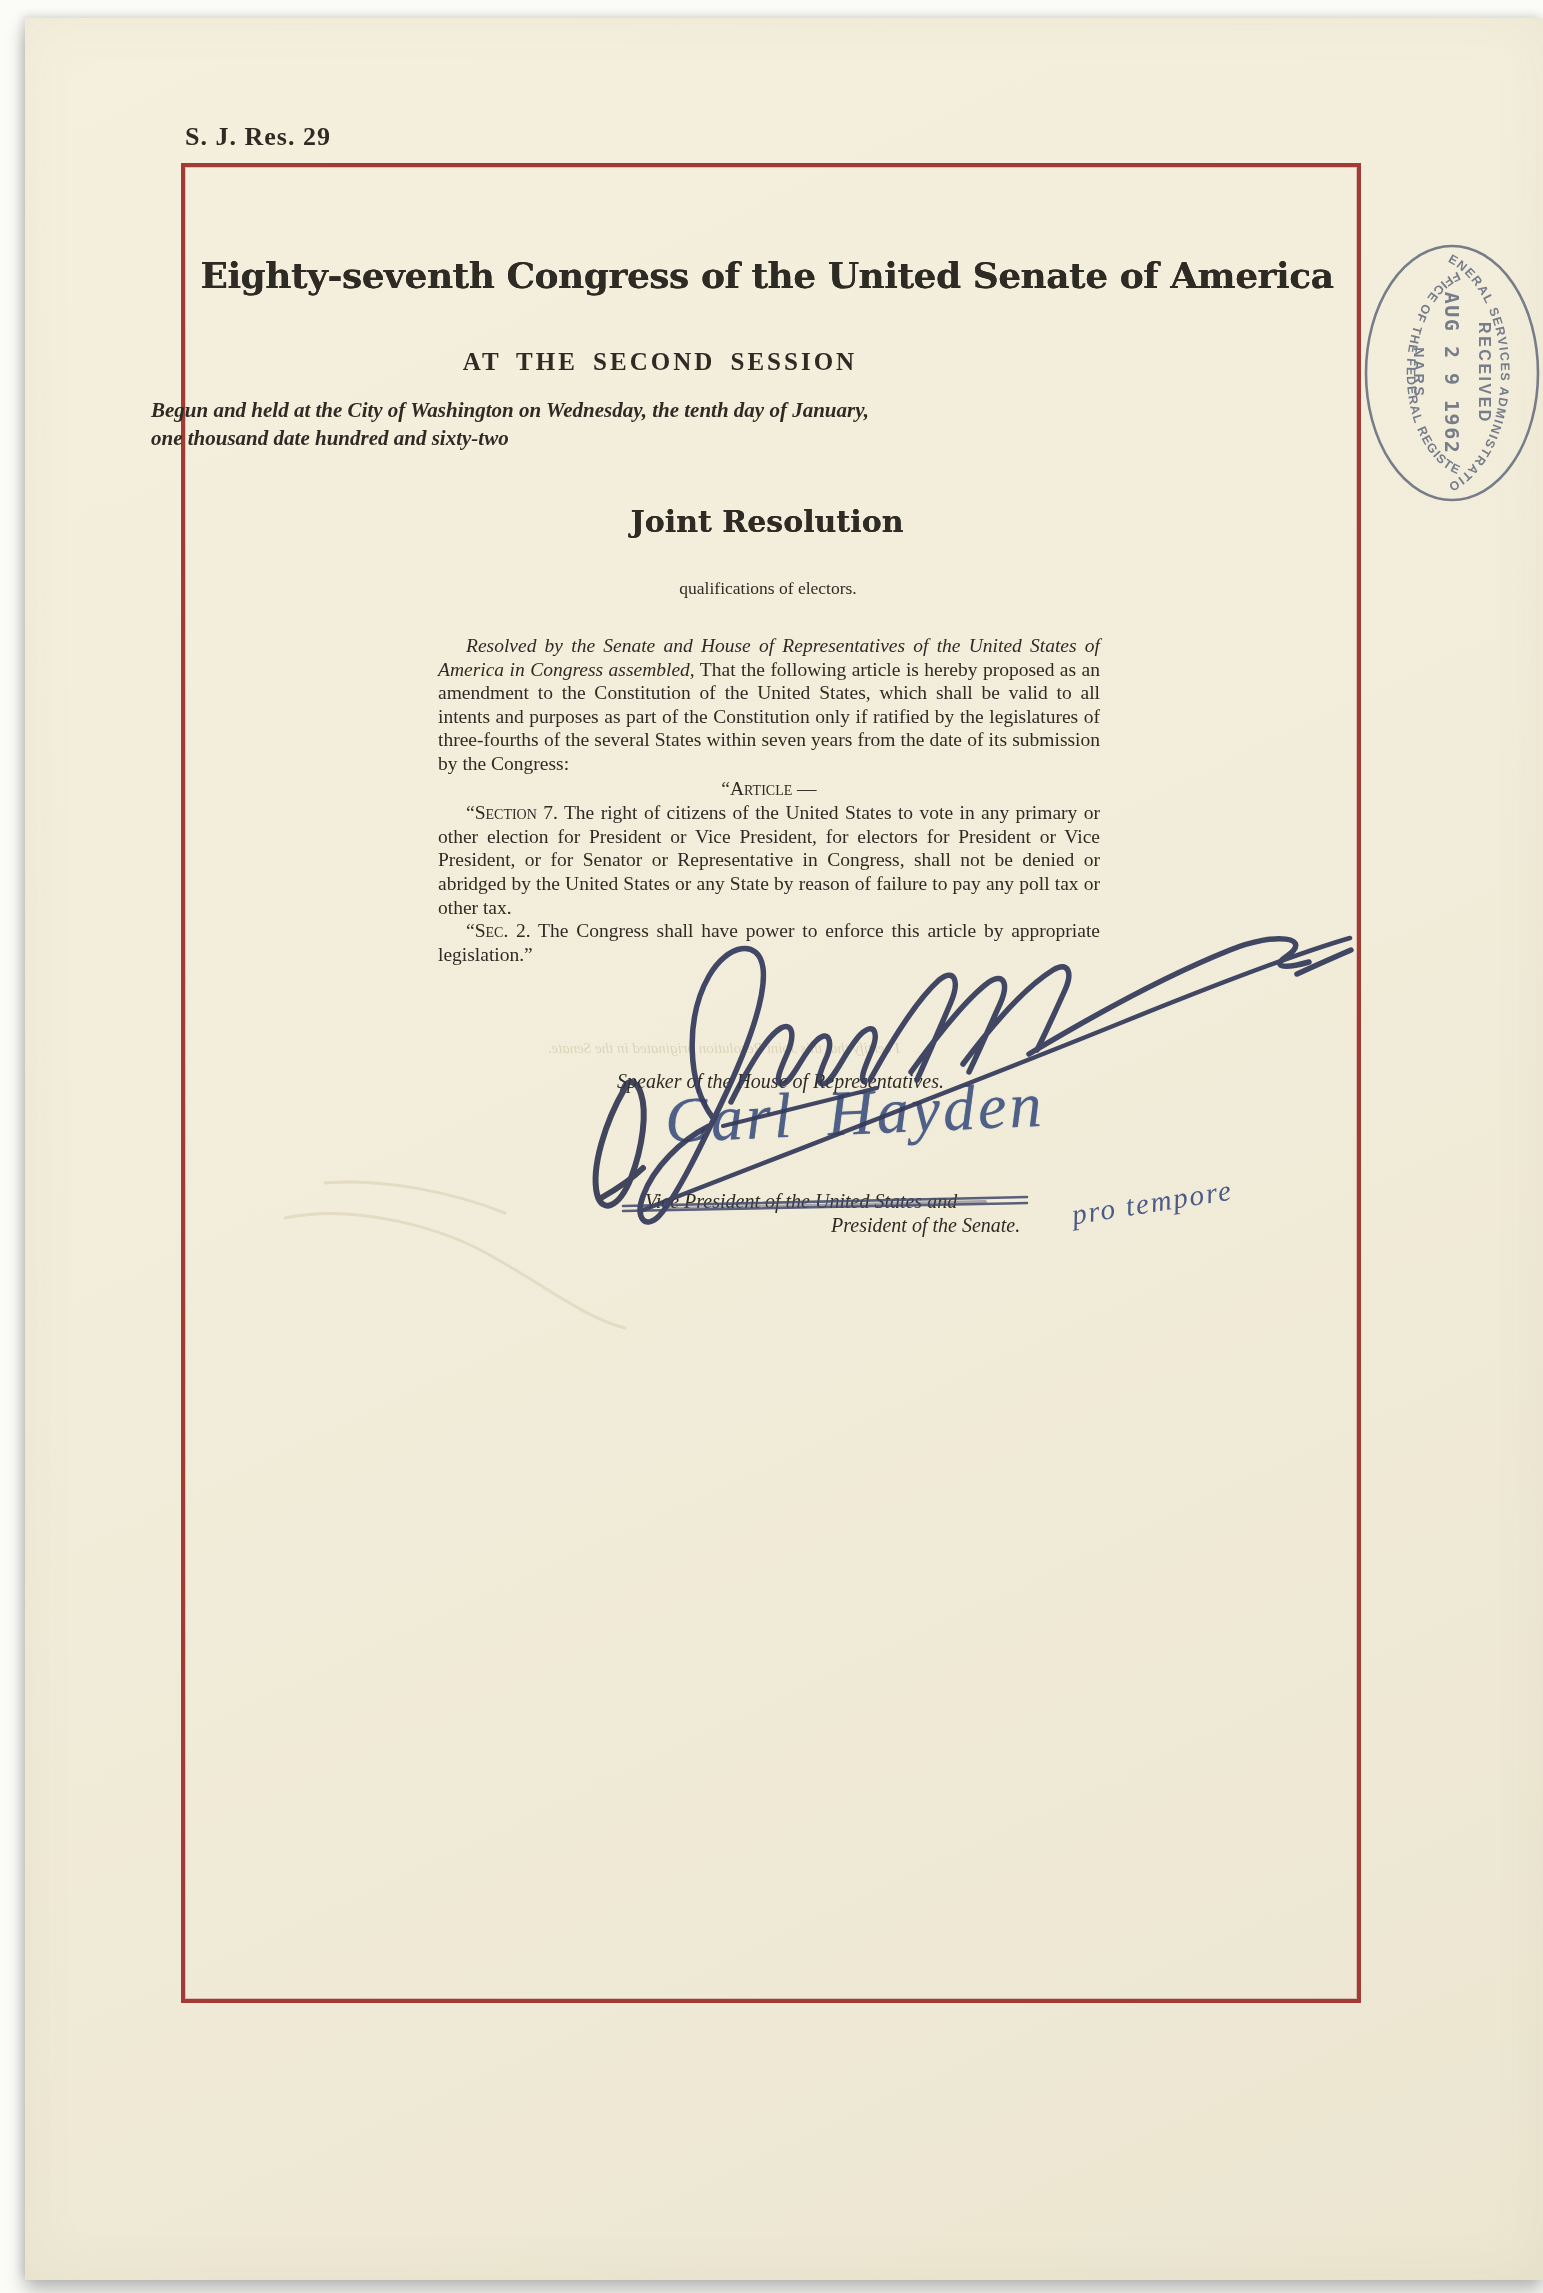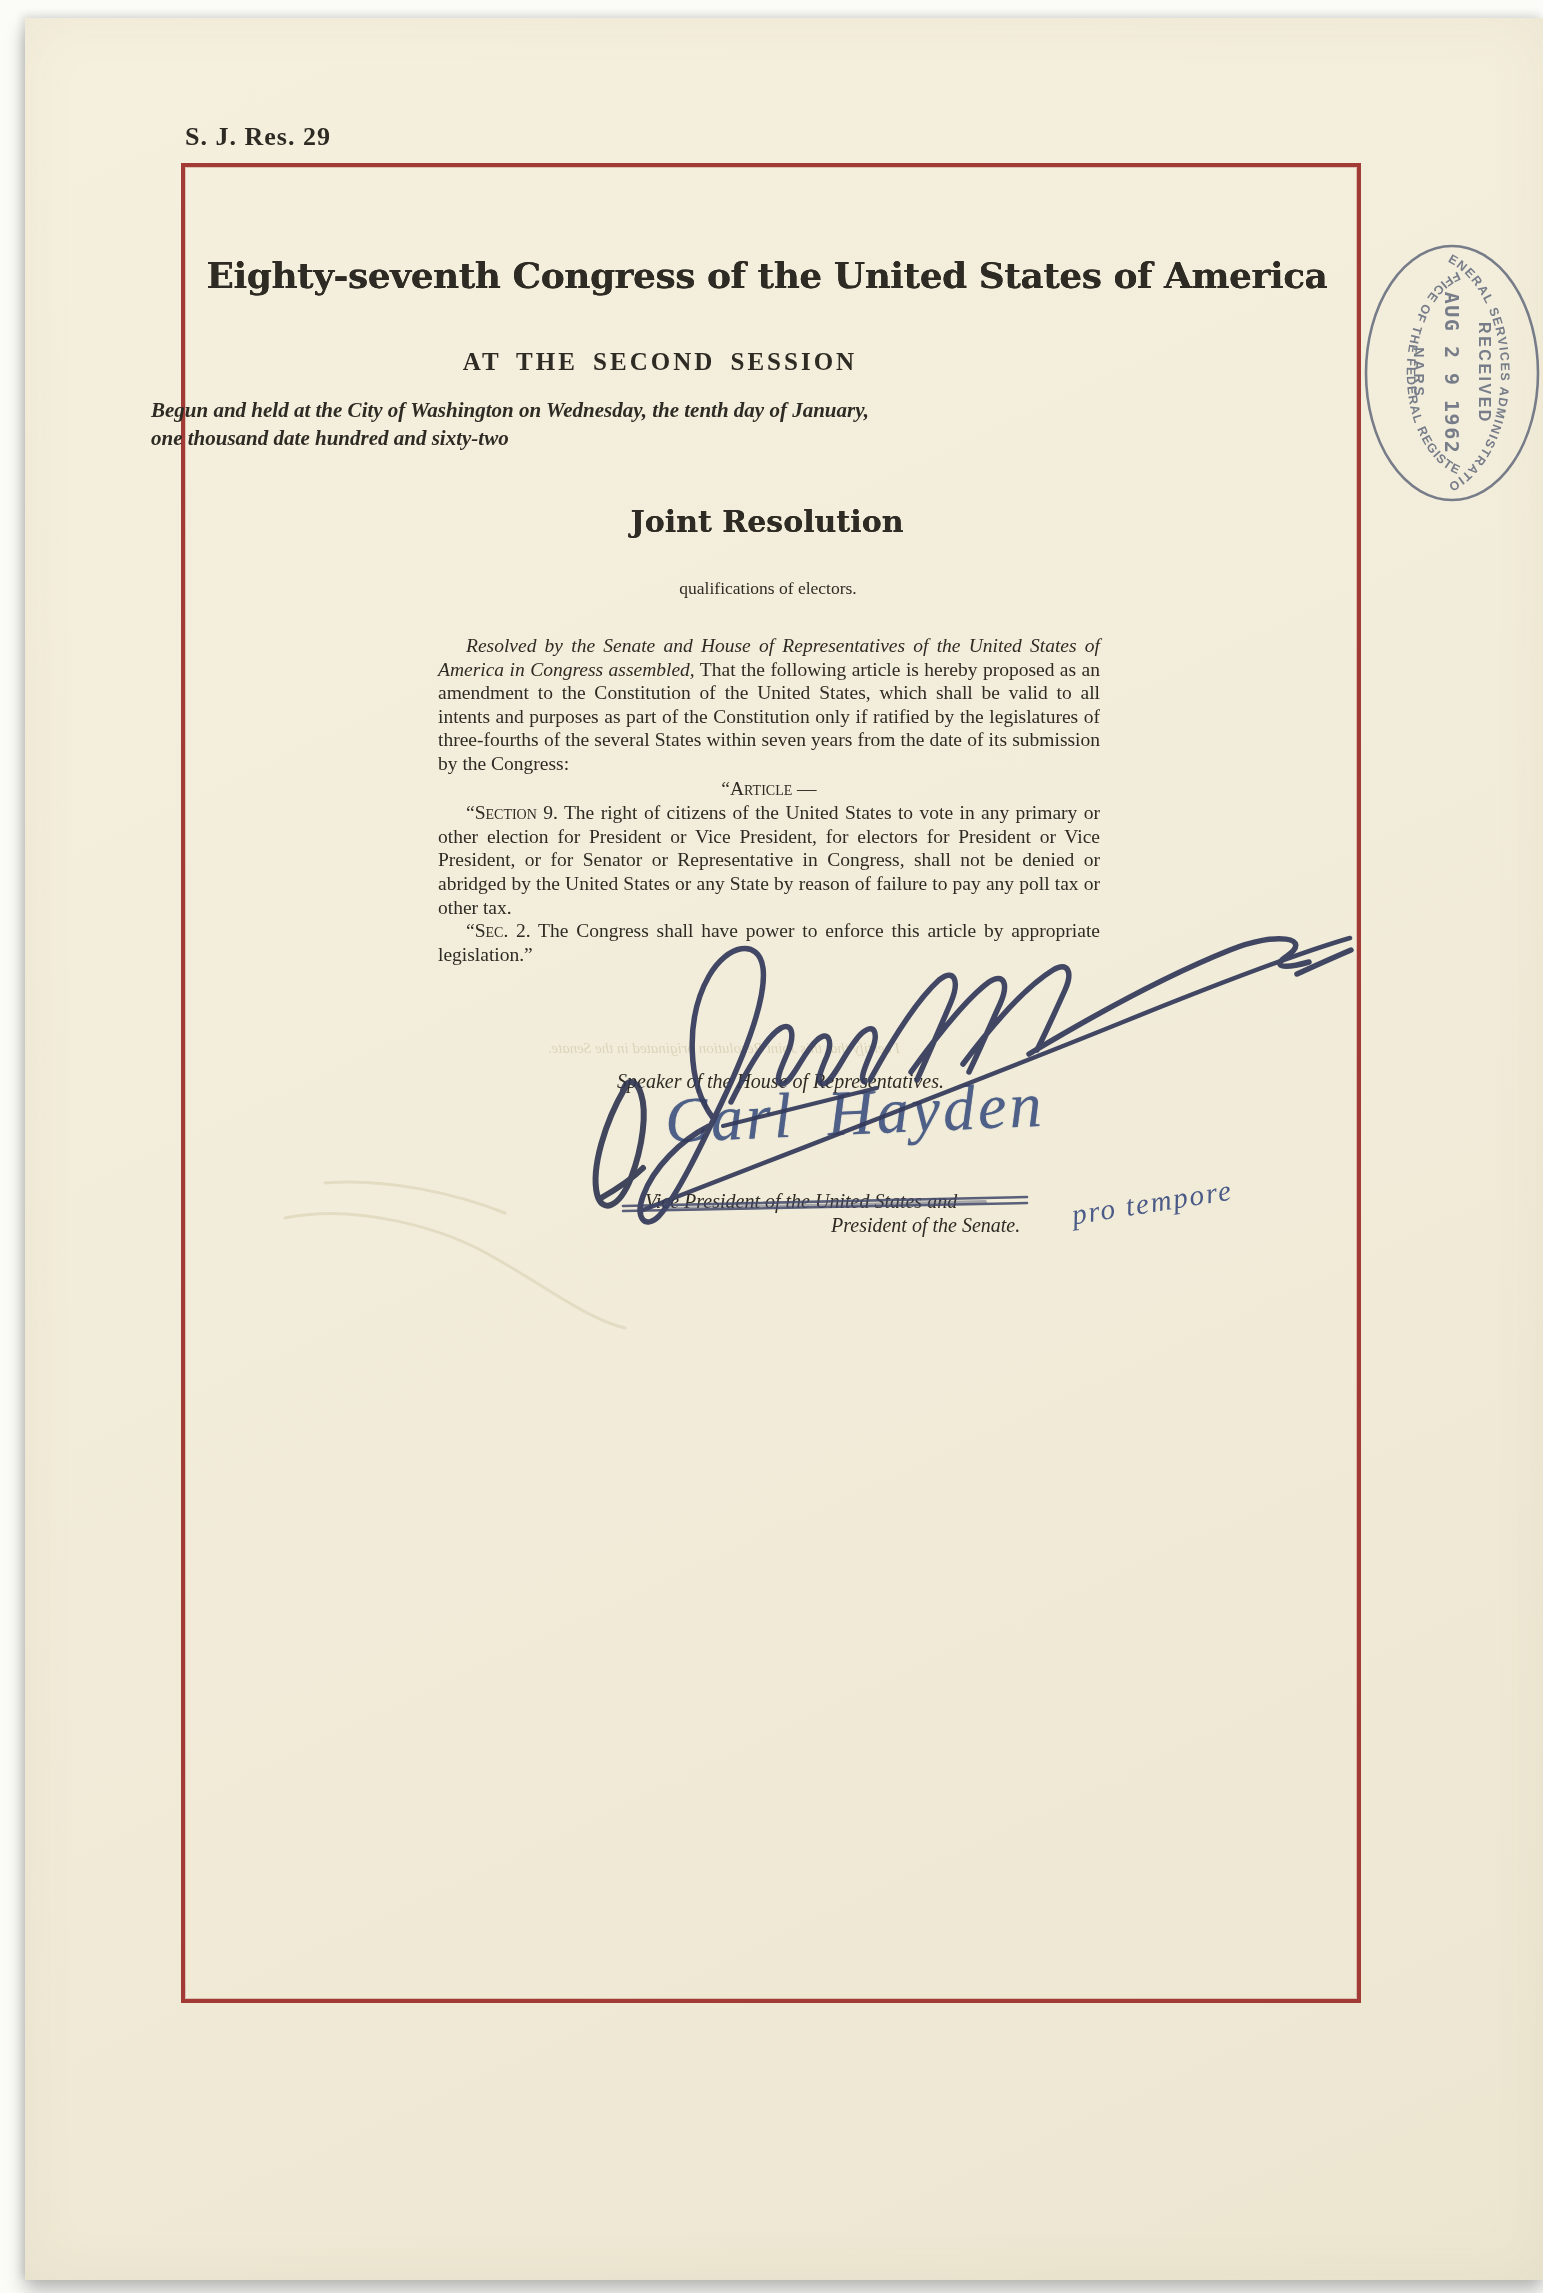--- a/index.html
+++ b/index.html
@@ -51,39 +51,39 @@
 </head>
 <body>
 
 <div class="stage">
   <div class="paper">
 
     <div class="bill-no">S. J. Res. 29</div>
 
     <div class="red-border"></div>
 
-    <div class="congress-title">Eighty-seventh Congress of the United States of America</div>
+    <div class="congress-title">Eighty-seventh Congress of the United Senate of America</div>
 
     <div class="session">AT THE SECOND SESSION</div>
 
     <div class="convening">
       <div>Begun and held at the City of Washington on Wednesday, the tenth day of January,</div>
       <div>one thousand date hundred and sixty-two</div>
     </div>
 
     <div class="jr-heading">Joint Resolution</div>
 
     <div class="purpose">
       <div>qualifications of electors.</div>
     </div>
 
     <div class="body-block">
       <p><span class="ital">Resolved by the Senate and House of Representatives of the United States of America in Congress assembled,</span><span> That the following article is hereby proposed as an amendment to the Constitution of the United States, which shall be valid to all intents and purposes as part of the Constitution only if ratified by the legislatures of three-fourths of the several States within seven years from the date of its submission by the Congress:</span></p>
       <p class="article-line sc">“Article —</p>
-      <p><span class="sc">“Section 9.</span><span> The right of citizens of the United States to vote in any primary or other election for President or Vice President, for electors for President or Vice President, or for Senator or Representative in Congress, shall not be denied or abridged by the United States or any State by reason of failure to pay any poll tax or other tax.</span></p>
+      <p><span class="sc">“Section 7.</span><span> The right of citizens of the United States to vote in any primary or other election for President or Vice President, for electors for President or Vice President, or for Senator or Representative in Congress, shall not be denied or abridged by the United States or any State by reason of failure to pay any poll tax or other tax.</span></p>
       <p><span class="sc">“Sec. 2.</span><span> The Congress shall have power to enforce this article by appropriate legislation.”</span></p>
     </div>
 
     <div class="bleed">I certify that this Joint Resolution originated in the Senate.</div>
 
     <div class="speaker-line">Speaker of the House of Representatives.</div>
 
     <div class="hayden">Carl Hayden</div>
 
     <div class="vp-line">Vice President of the United States and</div>

